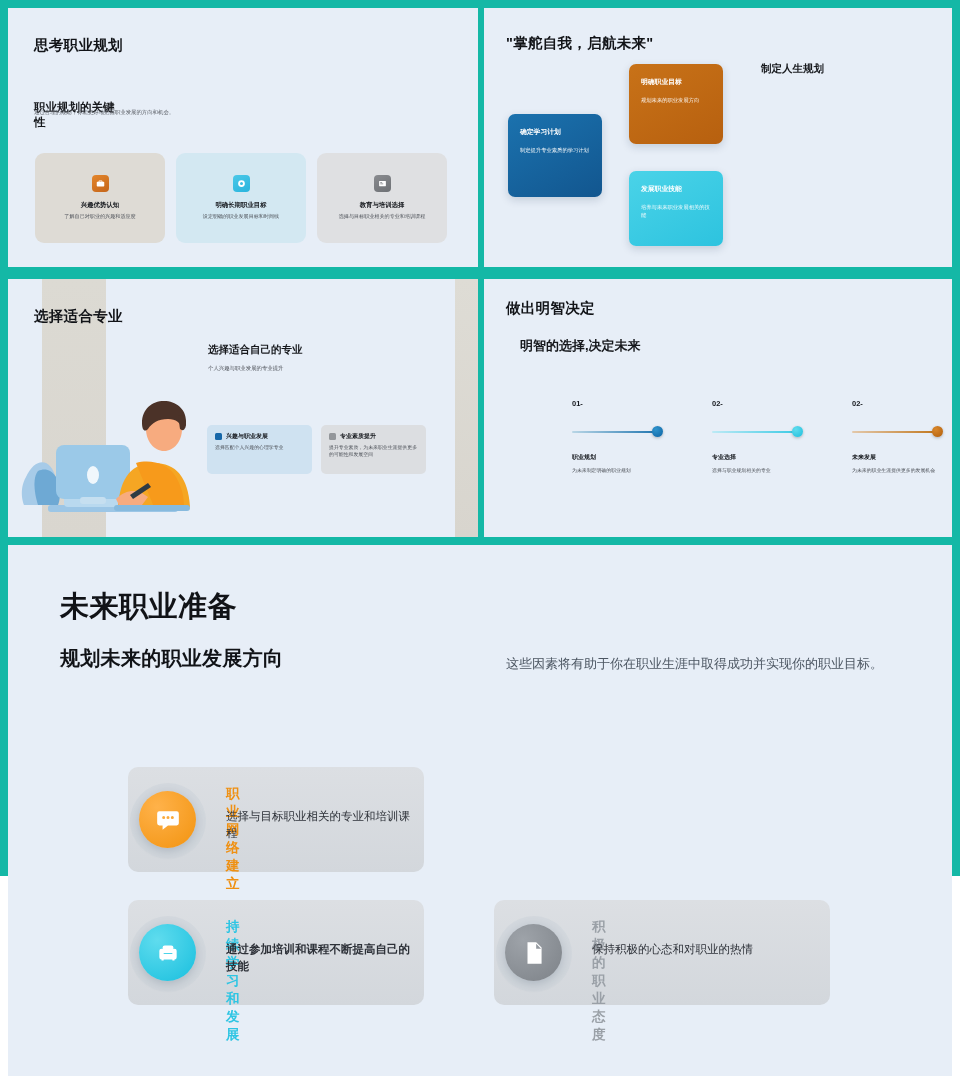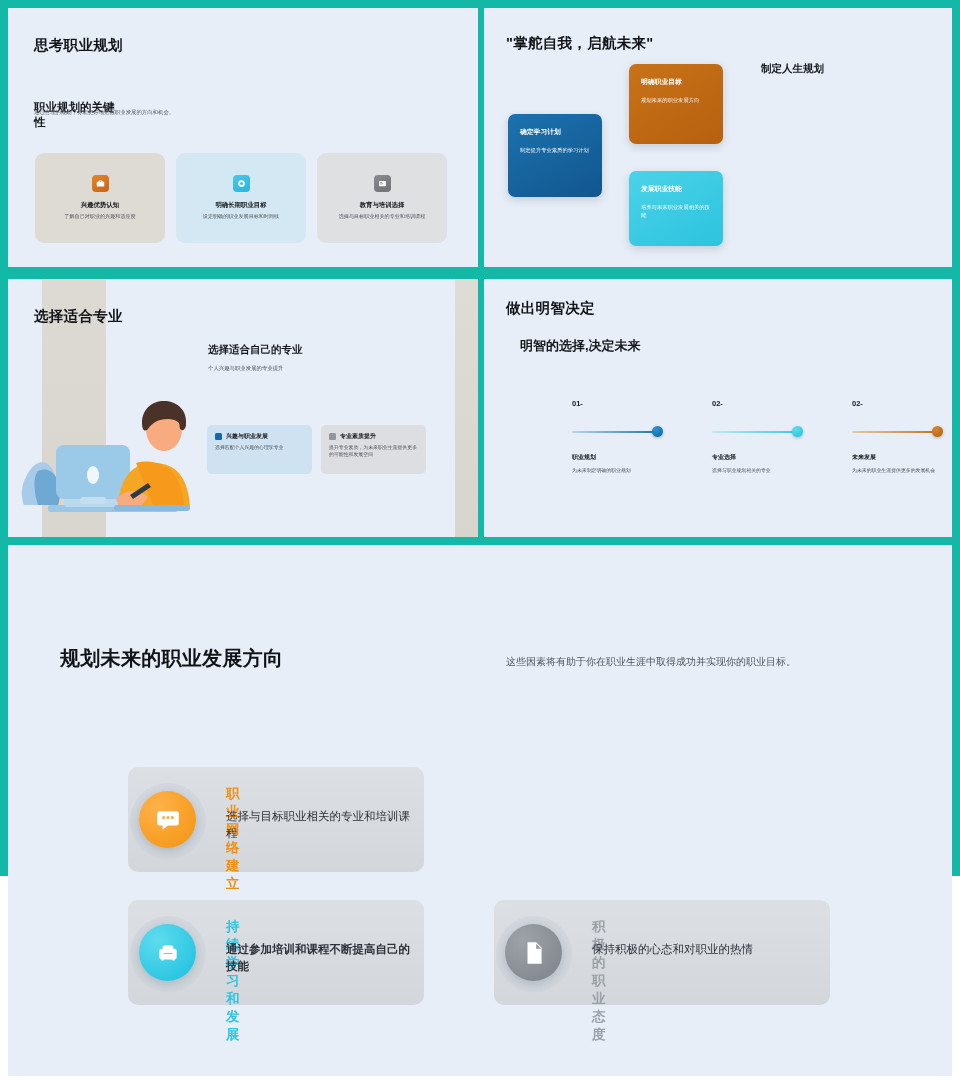--- a/index.html
+++ b/index.html
@@ -104,21 +104,21 @@
   .t3 .bar { background: linear-gradient(90deg,#e3c9ac,#c07418); }
   .t3 .knob{ background: radial-gradient(circle at 35% 30%,#d9862a,#b05f0c); }
   .step .st { font-size: 6px; font-weight:700; color:#15181d; margin-bottom: 5px; }
   .step .sd { font-size: 4.9px; color:#4d5158; line-height: 1.5; }
 
   
   #p5 .big { position:absolute; left: 52px; top: 42px; font-size: 29px; font-weight: 700;
              color:#111317; letter-spacing: .5px; }
   #p5 .mid { position:absolute; left: 52px; top: 100px; font-size: 20px; font-weight: 700;
              color:#111317; letter-spacing: .3px; }
-  #p5 .right-note { position:absolute; left: 498px; top: 110px; font-size: 10px; color:#4b5561; }
+  #p5 .right-note { position:absolute; left: 498px; top: 110px; font-size: 13px; color:#4b5561; }
 
   .fcard { position:absolute; }
   .fbubble { position:absolute; border-radius: 10px;
              background: linear-gradient(180deg,#dcdfe3,#d3d7dc); }
   .fdisc { position:absolute; border-radius: 50%; background: rgba(205,211,218,.62); }
   .fcircle { position:absolute; border-radius: 50%; display:flex; align-items:center; justify-content:center;
              box-shadow: 0 3px 10px rgba(30,50,80,.18); }
   .fcircle svg { width: 26px; height: 26px; fill: #fff; }
   .ftitle { position:absolute; font-size: 13.5px; font-weight: 700; }
   .fdesc  { position:absolute; font-size: 11.5px; color:#2d3138; line-height: 1.5; }
@@ -282,20 +282,21 @@
           <div class="bar"></div>
           <div class="knob"></div>
         </div>
         <div class="st">未来发展</div>
         <div class="sd">为未来的职业生涯提供更多的发展机会</div>
       </div>
     </div>
   </div>
 
   <div class="panel" id="p5">
+    <div class="big">未来职业准备</div>
     <div class="mid">规划未来的职业发展方向</div>
     <div class="right-note">这些因素将有助于你在职业生涯中取得成功并实现你的职业目标。</div>
 
     <div class="fcard" id="fa">
       <div class="fbubble"></div>
       <div class="fdisc"></div>
       <div class="fcircle">
         <svg viewBox="0 0 24 24">
             <path d="M4 4h16a2 2 0 0 1 2 2v9a2 2 0 0 1-2 2h-8l-5 4v-4H4a2 2 0 0 1-2-2V6a2 2 0 0 1 2-2zm4 7a1.4 1.4 0 1 0 0-2.8A1.4 1.4 0 0 0 8 11zm4 0a1.4 1.4 0 1 0 0-2.8A1.4 1.4 0 0 0 12 11zm4 0a1.4 1.4 0 1 0 0-2.8A1.4 1.4 0 0 0 16 11z"></path>
           </svg>

